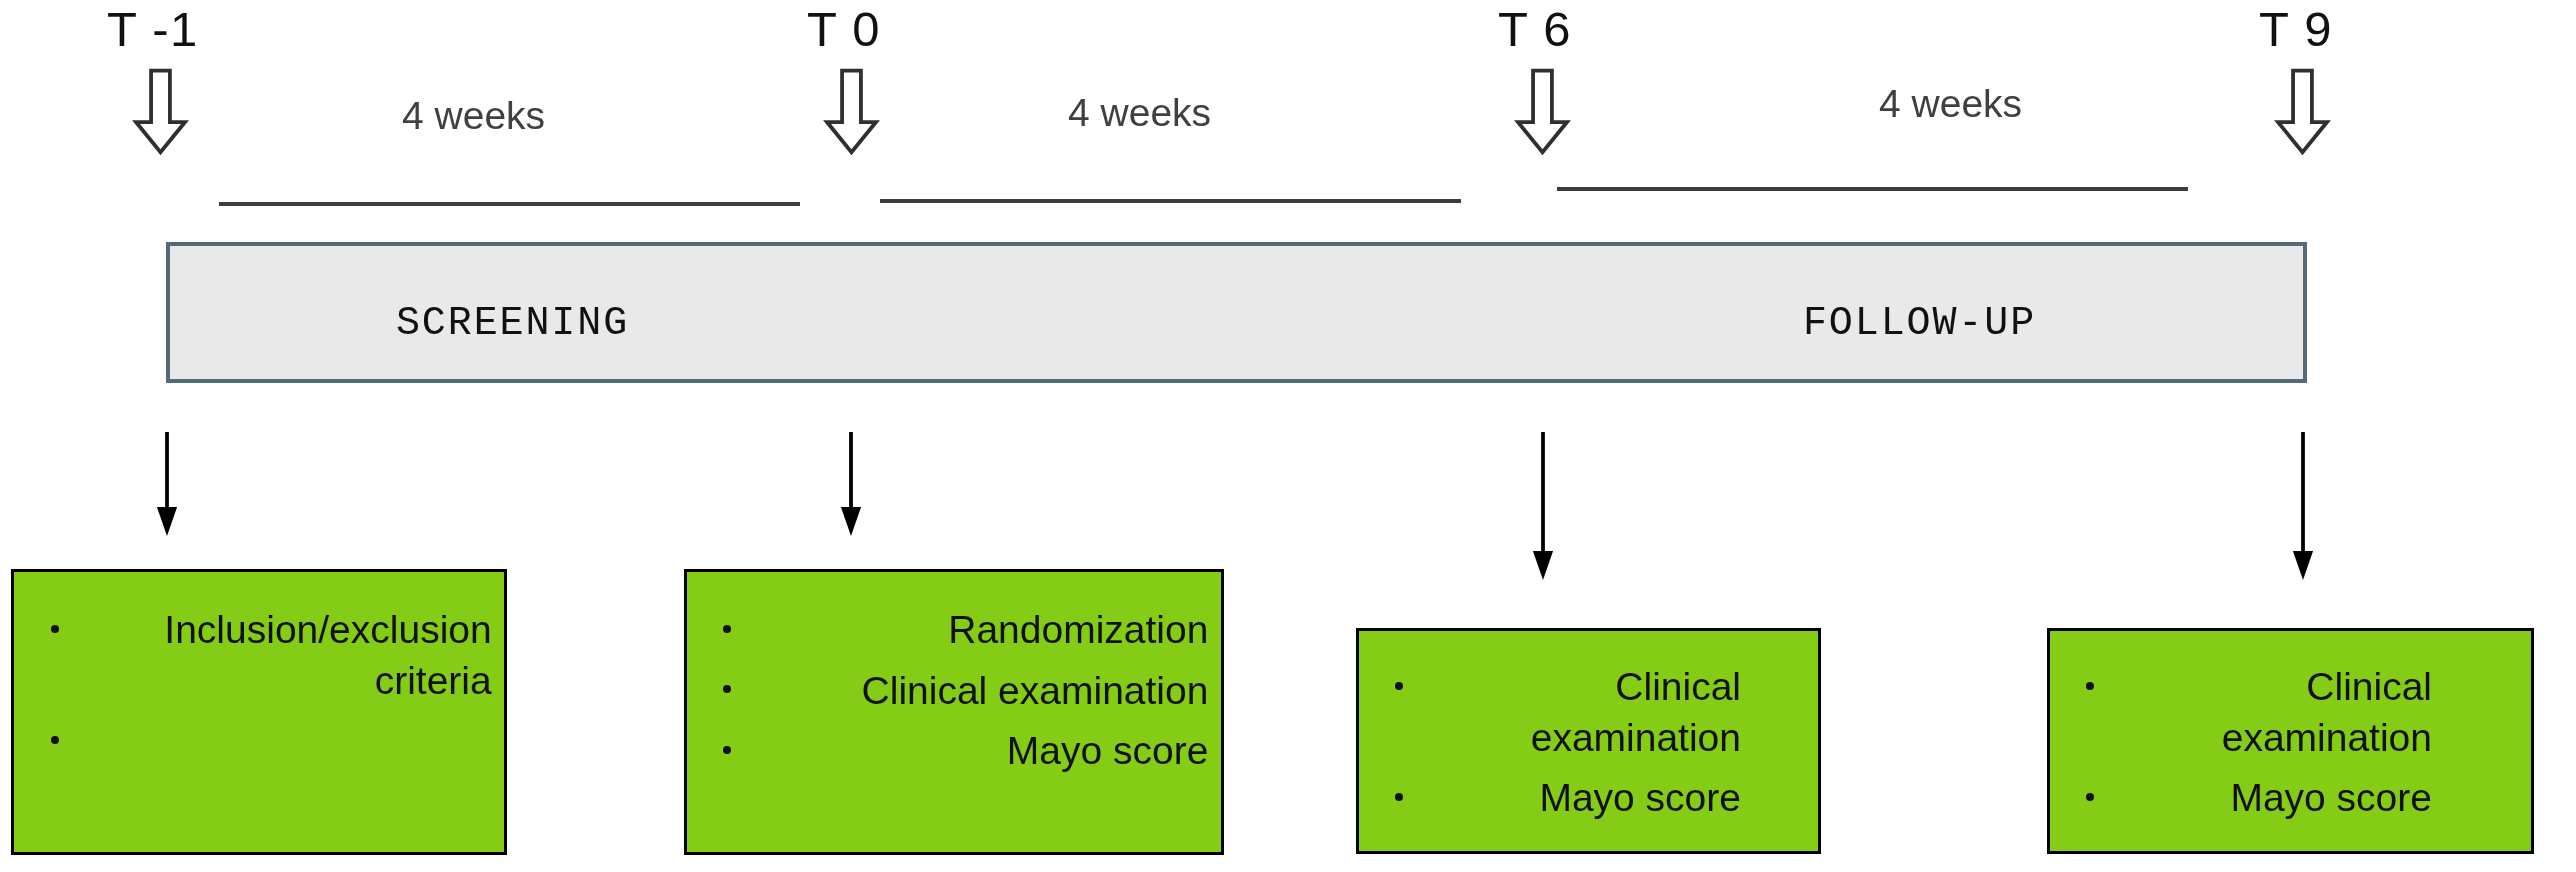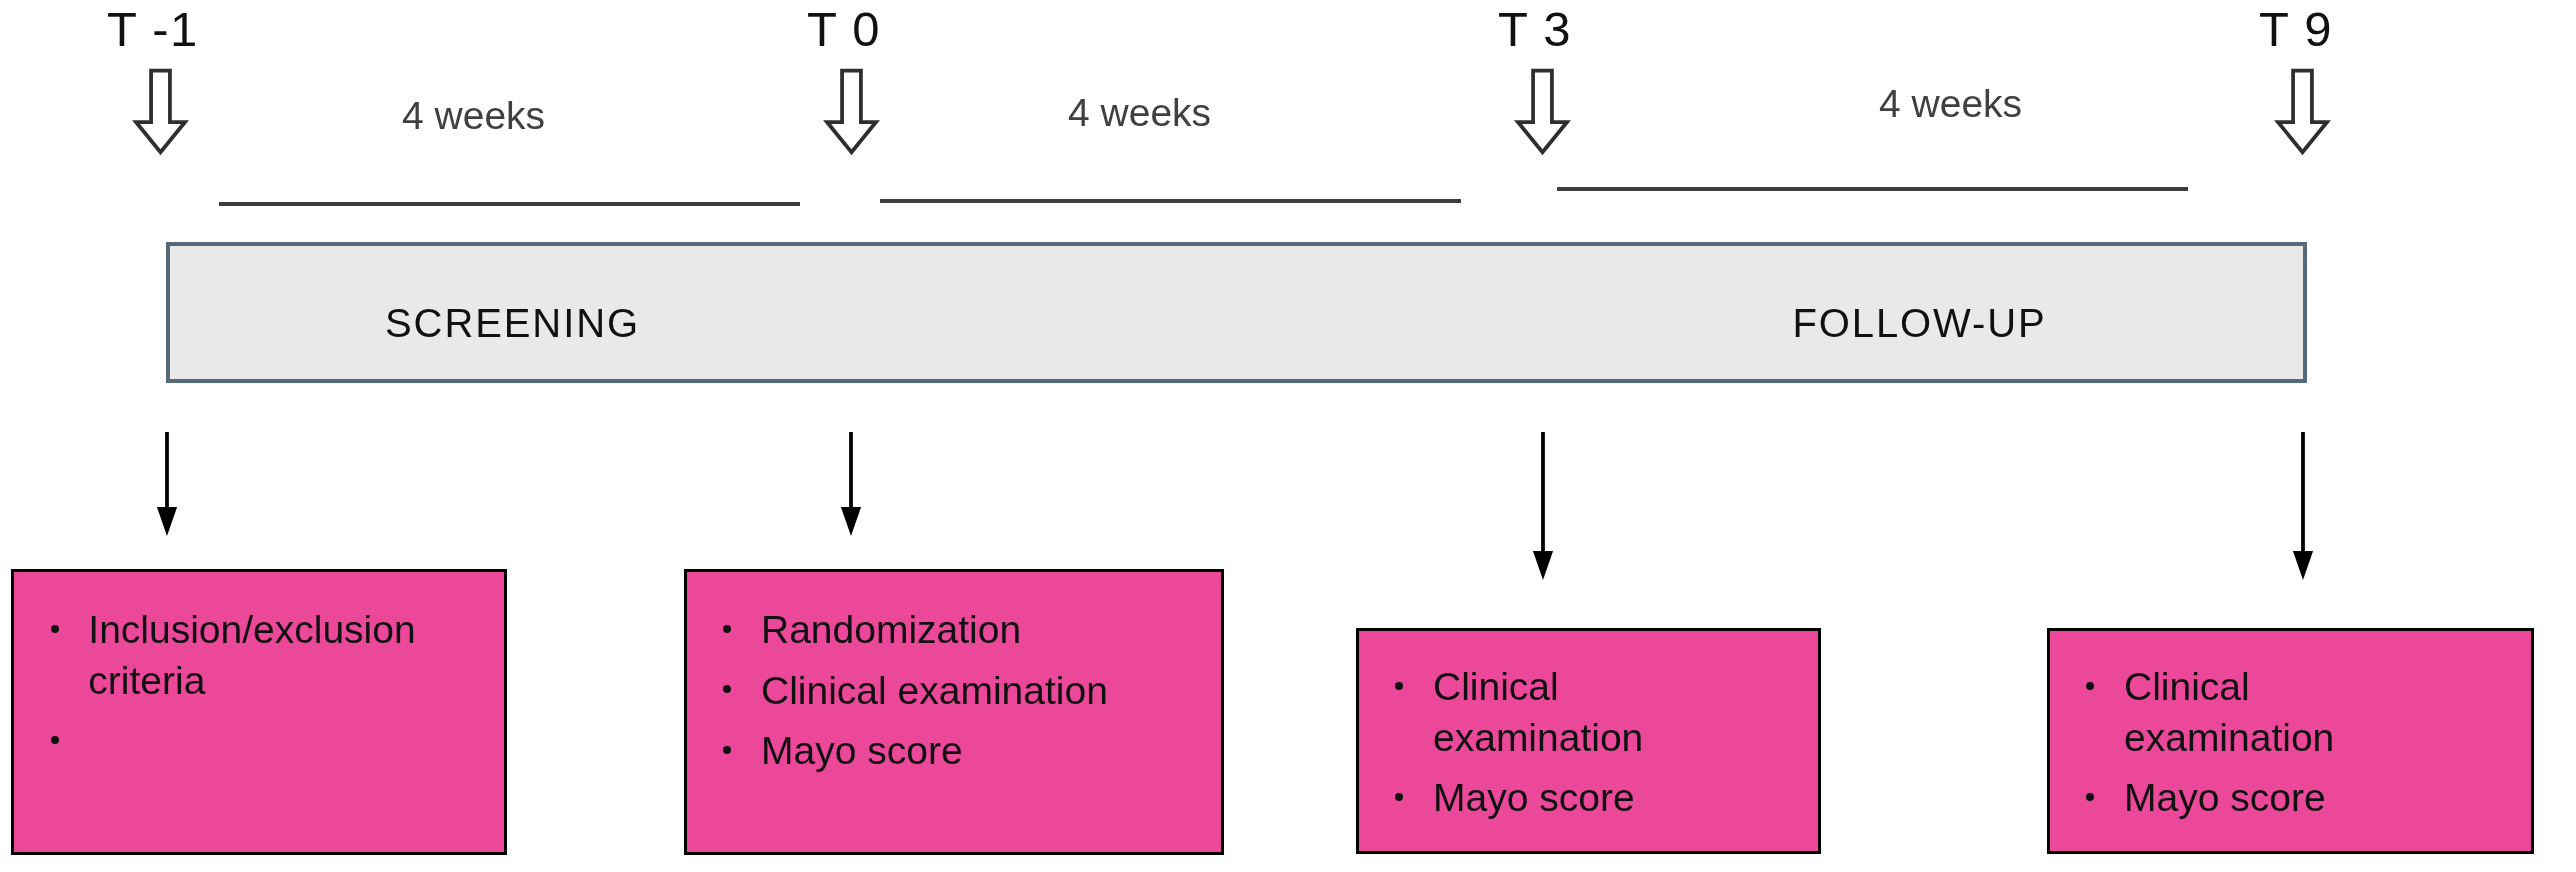--- a/index.html
+++ b/index.html
@@ -56,23 +56,24 @@
     text-align:center;
     top:55px;
   }
 
   
   .conn{position:absolute;}
 
   
   .task-box{
     position:absolute;
-    background:#ec4899;
+    background:#84cc16;
     border:3.8px solid #000000;
     box-sizing:border-box;
+    text-align:right;
   }
   .task-list{
     list-style:none;
     margin:0;
     padding:0;
   }
   .task-item{
     position:relative;
     font-size:39px;
     line-height:1.30;
@@ -94,35 +95,35 @@
 
 <div id="stage">
     <div class="tp-label" style="left: 107px; top: 1.3px;">T -1</div>
     <div class="block-arrow" style="left: 132px; top: 68px;"><svg width="57" height="88" viewBox="0 0 90 140">
         <path d="M30 4 L60 4 L60 86 L84 86 L45 134 L6 86 L30 86 Z" fill="#ffffff" stroke="#2f2f2f" stroke-width="6" stroke-linejoin="miter"></path>
       </svg></div>
     <div class="tp-label" style="left: 807px; top: 1.3px;">T 0</div>
     <div class="block-arrow" style="left: 823px; top: 68px;"><svg width="57" height="88" viewBox="0 0 90 140">
         <path d="M30 4 L60 4 L60 86 L84 86 L45 134 L6 86 L30 86 Z" fill="#ffffff" stroke="#2f2f2f" stroke-width="6" stroke-linejoin="miter"></path>
       </svg></div>
-    <div class="tp-label" style="left: 1498px; top: 1.3px;">T 3</div>
+    <div class="tp-label" style="left: 1498px; top: 1.3px;">T 6</div>
     <div class="block-arrow" style="left: 1514px; top: 68px;"><svg width="57" height="88" viewBox="0 0 90 140">
         <path d="M30 4 L60 4 L60 86 L84 86 L45 134 L6 86 L30 86 Z" fill="#ffffff" stroke="#2f2f2f" stroke-width="6" stroke-linejoin="miter"></path>
       </svg></div>
     <div class="tp-label" style="left: 2259px; top: 1.3px;">T 9</div>
     <div class="block-arrow" style="left: 2274px; top: 68px;"><svg width="57" height="88" viewBox="0 0 90 140">
         <path d="M30 4 L60 4 L60 86 L84 86 L45 134 L6 86 L30 86 Z" fill="#ffffff" stroke="#2f2f2f" stroke-width="6" stroke-linejoin="miter"></path>
       </svg></div>
     <div class="span-line" style="left: 219px; top: 202px; width: 581px;"></div>
     <div class="span-label" style="left: 402px; top: 94px;">4 weeks</div>
     <div class="span-line" style="left: 880px; top: 199px; width: 581px;"></div>
     <div class="span-label" style="left: 1068px; top: 91px;">4 weeks</div>
     <div class="span-line" style="left: 1557px; top: 187px; width: 631px;"></div>
     <div class="span-label" style="left: 1879px; top: 82px;">4 weeks</div>
-    <div class="phase-bar" style="background: rgb(233, 233, 233); border-color: rgb(84, 106, 120);">
+    <div class="phase-bar" style="background: rgb(233, 233, 233); border-color: rgb(84, 106, 120); font-family: Liberation Mono, monospace;">
       <div class="phase-label" style="left: 91px; width: 503px;">SCREENING</div>
       <div class="phase-label" style="left: 1498px; width: 503px;">FOLLOW-UP</div>
     </div>
     <div class="conn" style="left: 148px; top: 432px;"><svg width="38" height="104" viewBox="0 0 60 165">
         <line x1="30" y1="0" x2="30" y2="125" stroke="#000000" stroke-width="6"></line>
         <polygon points="14,119 46,119 30,165" fill="#000000"></polygon>
       </svg></div>
     <div class="conn" style="left: 832px; top: 432px;"><svg width="38" height="104" viewBox="0 0 60 165">
         <line x1="30" y1="0" x2="30" y2="125" stroke="#000000" stroke-width="6"></line>
         <polygon points="14,119 46,119 30,165" fill="#000000"></polygon>

